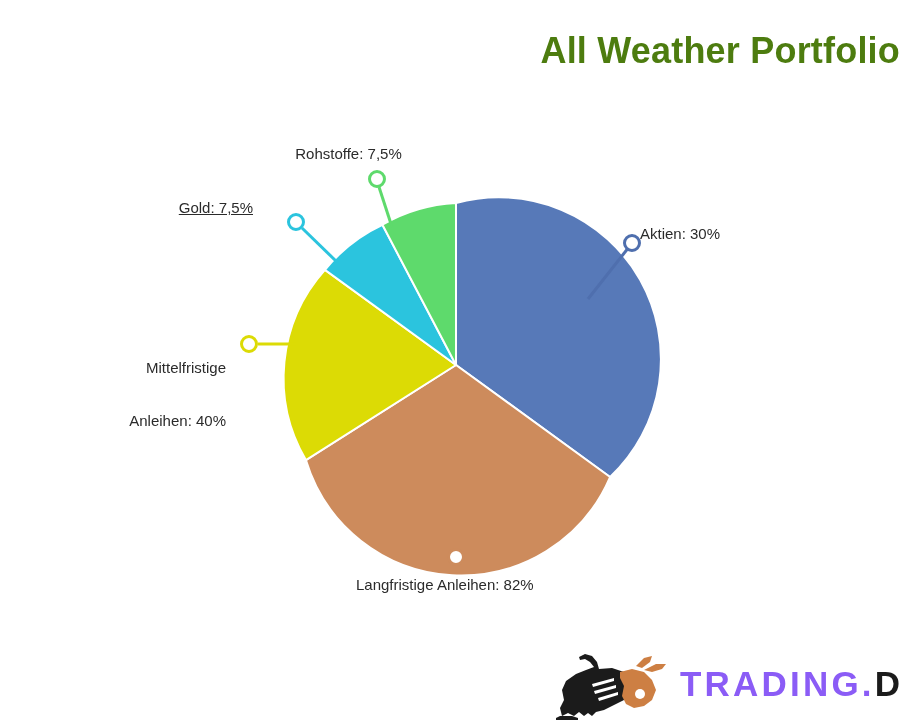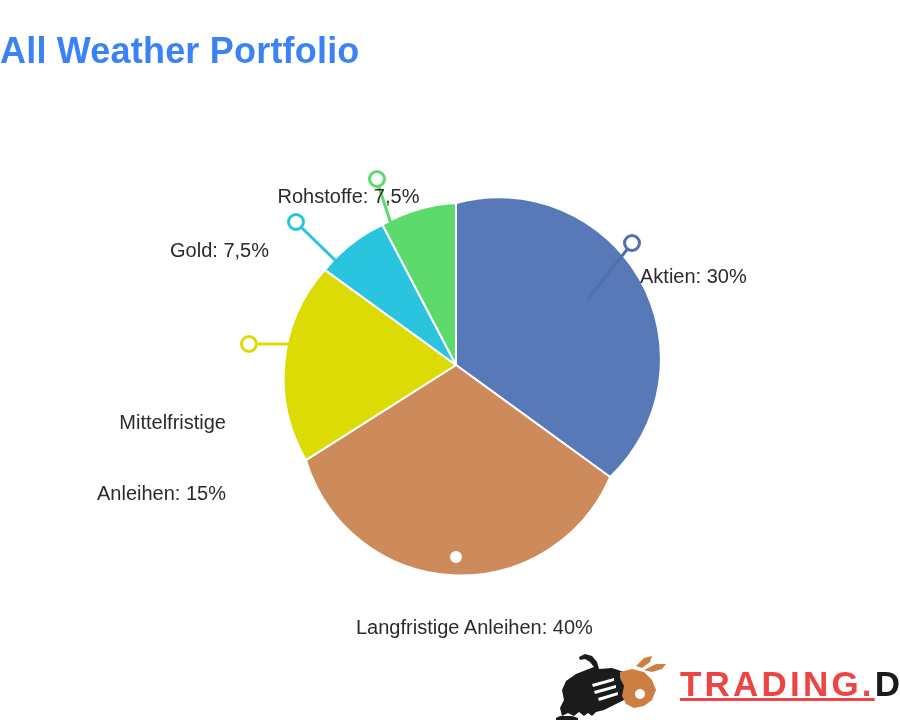--- a/index.html
+++ b/index.html
@@ -18,73 +18,72 @@
     position: relative;
     width: 900px;
     height: 725px;
     background: #ffffff;
   }
   #chart-title {
     position: absolute;
     top: 30px;
     left: 0;
     width: 900px;
-    text-align: left;
+    text-align: right;
     font-size: 36px;
     font-weight: bold;
-    color: #3b82f6;
+    color: #4d7c0f;
     letter-spacing: 0.2px;
   }
   #pie-wrap {
     position: absolute;
     left: 0;
     top: 0;
     width: 900px;
     height: 660px;
   }
   svg#pie-svg {
     position: absolute;
     left: 0;
     top: 0;
   }
   .pie-label {
     position: absolute;
-    font-size: 20px;
+    font-size: 15px;
     color: #2b2b2b;
     white-space: pre;
     line-height: 1.18;
-    margin-top: 40px;
   }
   .pie-label.right { text-align: right; }
   .pie-label.left  { text-align: right; }
   .pie-label.center { text-align: center; }
 
   #label-aktien      { left: 640px; top: 225px; }
   #label-langfristig { left: 356px; top: 576px; }
   #label-mittel      { left: 44px;  top: 324px; width: 182px; }
-  #label-gold        { left: 76px;  top: 199px; width: 193px; }
+  #label-gold        { left: 60px;  top: 199px; width: 193px; text-decoration: underline; }
   #label-rohstoffe   { left: 252px; top: 145px; width: 193px; }
 
   #logo {
     position: absolute;
     left: 552px;
     top: 650px;
     width: 330px;
     height: 72px;
   }
   .logo-text {
     position: absolute;
     left: 128px;
     top: 14px;
     font-size: 35px;
     font-weight: bold;
     letter-spacing: 3.2px;
     font-family: "Liberation Sans", sans-serif;
   }
-  .logo-trading { color: #ef4444; text-decoration: underline; }
+  .logo-trading { color: #8b5cf6; }
   .logo-de { color: #1b1b1b; }
 </style>
 </head>
 <body>
 
 <div id="root">
 
   <div id="chart-title">All Weather Portfolio</div>
 
   <div id="pie-wrap">
@@ -121,25 +120,25 @@
       </g>
 
       <g>
         <path d="M 392 227 L 379 187" stroke="#5eda6c" stroke-width="3" fill="none"></path>
         <circle cx="377" cy="179" r="7.5" fill="#ffffff" stroke="#5eda6c" stroke-width="3"></circle>
       </g>
     </svg>
 
     <div class="pie-label right" id="label-aktien">Aktien: 30%</div>
 
-    <div class="pie-label center" id="label-langfristig">Langfristige Anleihen: 40%</div>
+    <div class="pie-label center" id="label-langfristig">Langfristige Anleihen: 82%</div>
 
     <div class="pie-label left" id="label-mittel">
       <div>Mittelfristige</div>
-      <div>Anleihen: 15%</div>
+      <div>Anleihen: 40%</div>
     </div>
 
     <div class="pie-label left" id="label-gold">Gold: 7,5%</div>
 
     <div class="pie-label center" id="label-rohstoffe">Rohstoffe: 7,5%</div>
   </div>
 
   <div id="logo">
     <svg width="125" height="72" viewBox="0 0 125 72">
 

